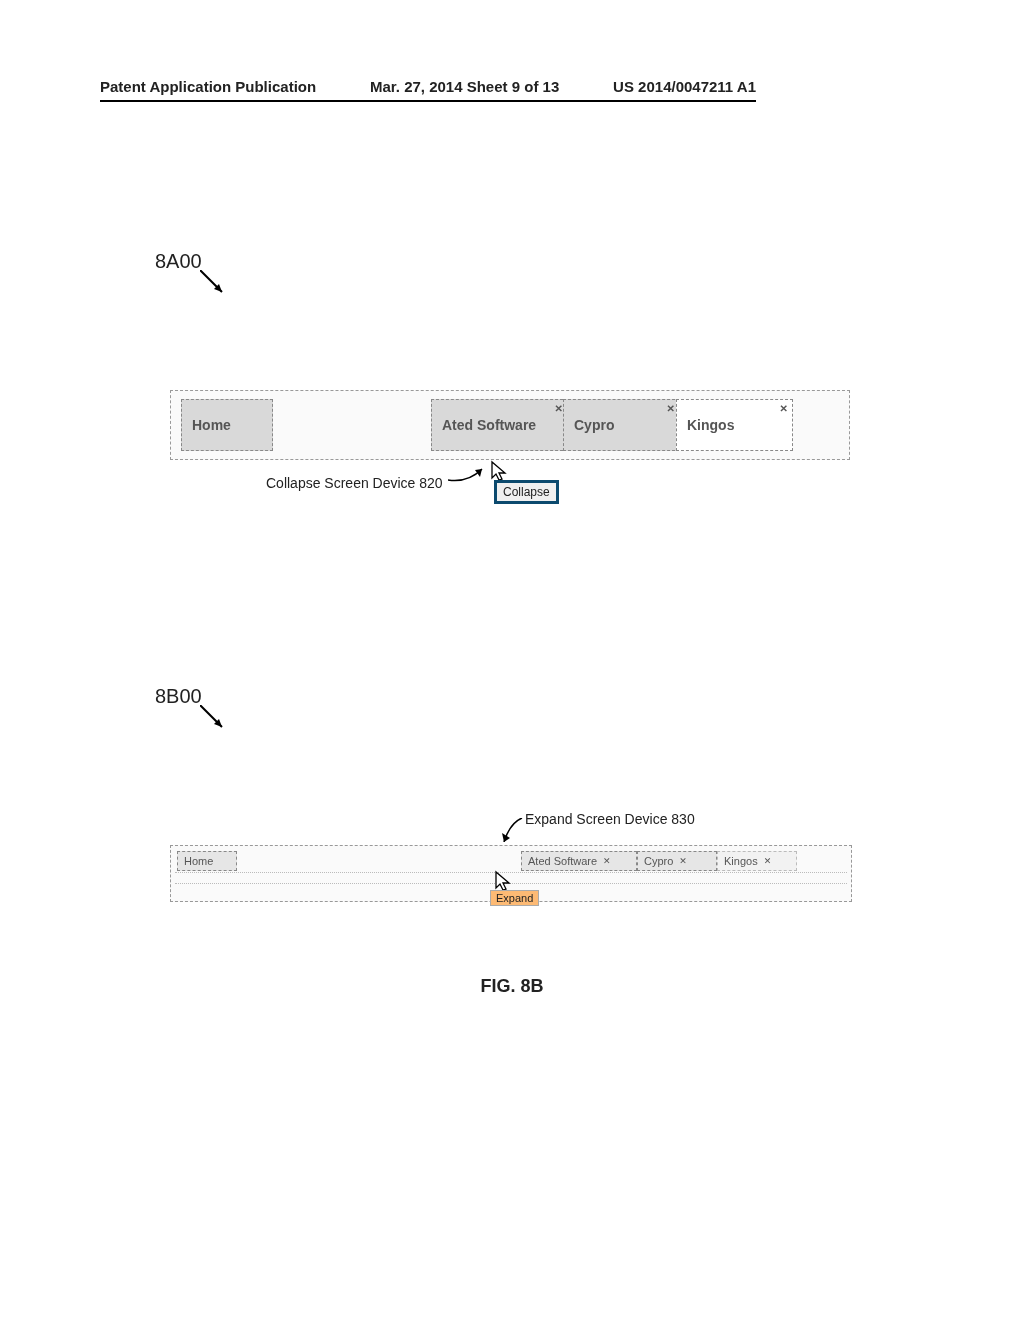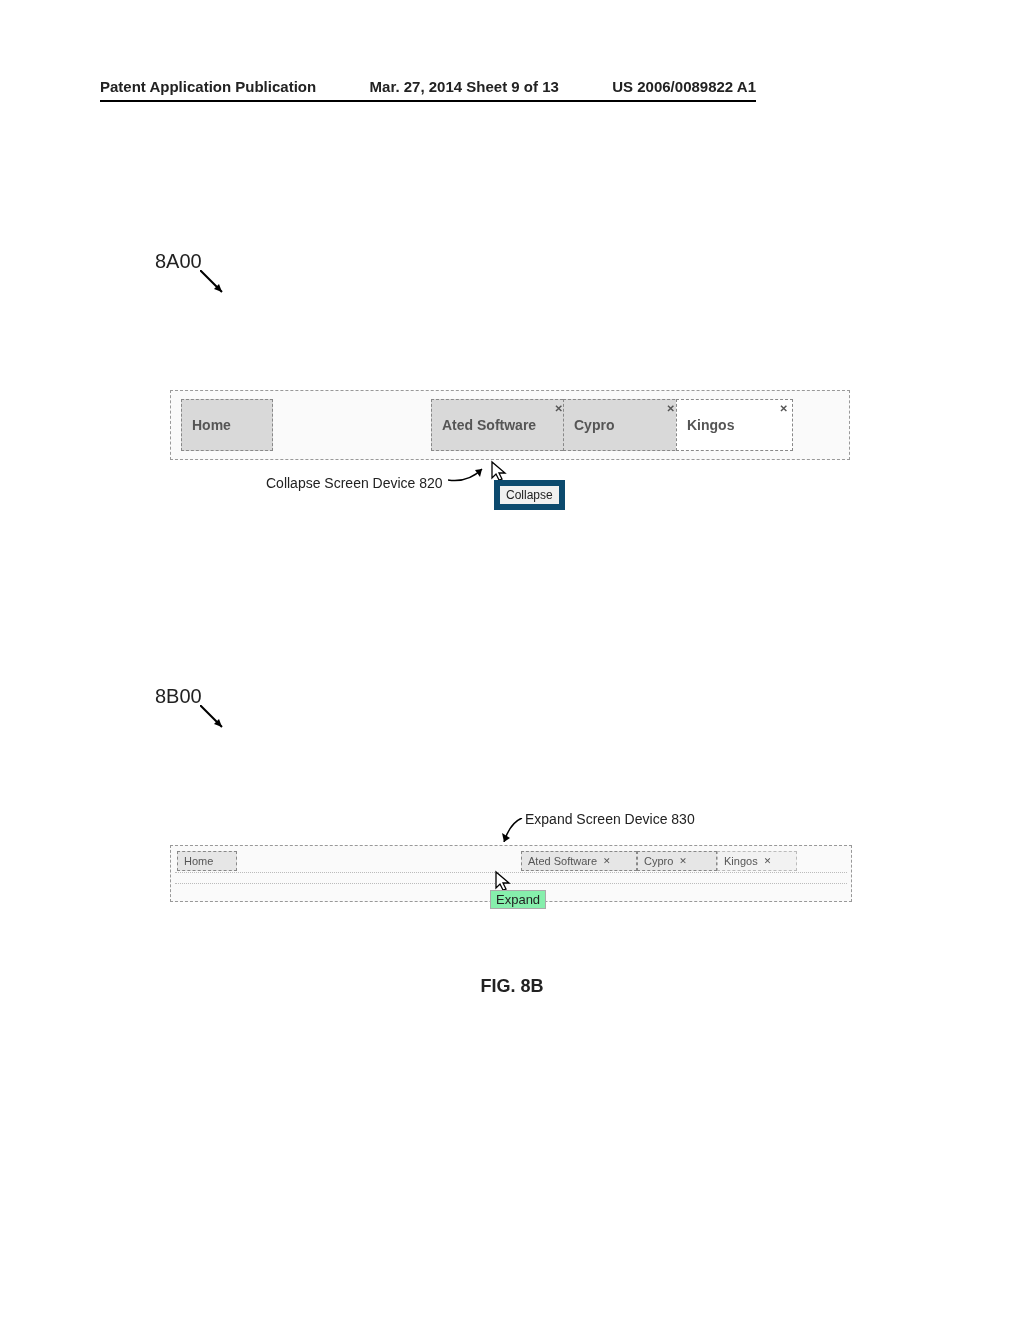--- a/index.html
+++ b/index.html
@@ -98,21 +98,21 @@
     position: absolute;
     top: 460px;
     left: 490px;
   }
   .tooltip-8a {
     position: absolute;
     top: 480px;
     left: 494px;
     font-size: 12px;
     padding: 2px 6px;
-    border: 6px solid #0c4a6e;
+    border: 3px solid #0c4a6e;
     background: #f0f0f0;
   }
   .fig8a-caption {
     position: absolute;
     top: 560px;
     width: 1024px;
     text-align: center;
     font-size: 18px;
     font-weight: bold;
   }
@@ -174,24 +174,24 @@
   .t8b-kingos{ left: 546px; width: 66px; border: 1px dashed #bbb; background: #f2f2f2; }
   .cursor-8b {
     position: absolute;
     top: 870px;
     left: 494px;
   }
   .tooltip-8b {
     position: absolute;
     top: 890px;
     left: 490px;
-    font-size: 13px;
+    font-size: 11px;
     padding: 1px 5px;
     border: 1px solid #aaa;
-    background: #86efac;
+    background: #fdba74;
   }
   .collapsed-bar {
     position: absolute;
     top: 26px;
     left: 4px;
     right: 4px;
     height: 10px;
     border-top: 1px dotted #bbb;
     border-bottom: 1px dotted #bbb;
   }
@@ -210,21 +210,21 @@
   svg { display: block; }
 </style>
 </head>
 <body>
 
 <div class="page">
 
   <div class="header">
     <span>Patent Application Publication</span>
     <span>Mar. 27, 2014  Sheet 9 of 13</span>
-    <span>US 2006/0089822 A1</span>
+    <span>US 2014/0047211 A1</span>
   </div>
   <div class="rule"></div>
 
   <div class="ref-8a">8A00</div>
   <svg class="arrow-8a" width="30" height="30">
     <line x1="0" y1="0" x2="22" y2="22" stroke="#000" stroke-width="2"></line>
     <polygon points="22,22 14,19 19,14" fill="#000"></polygon>
   </svg>
 
   <div class="fig8a-panel">

